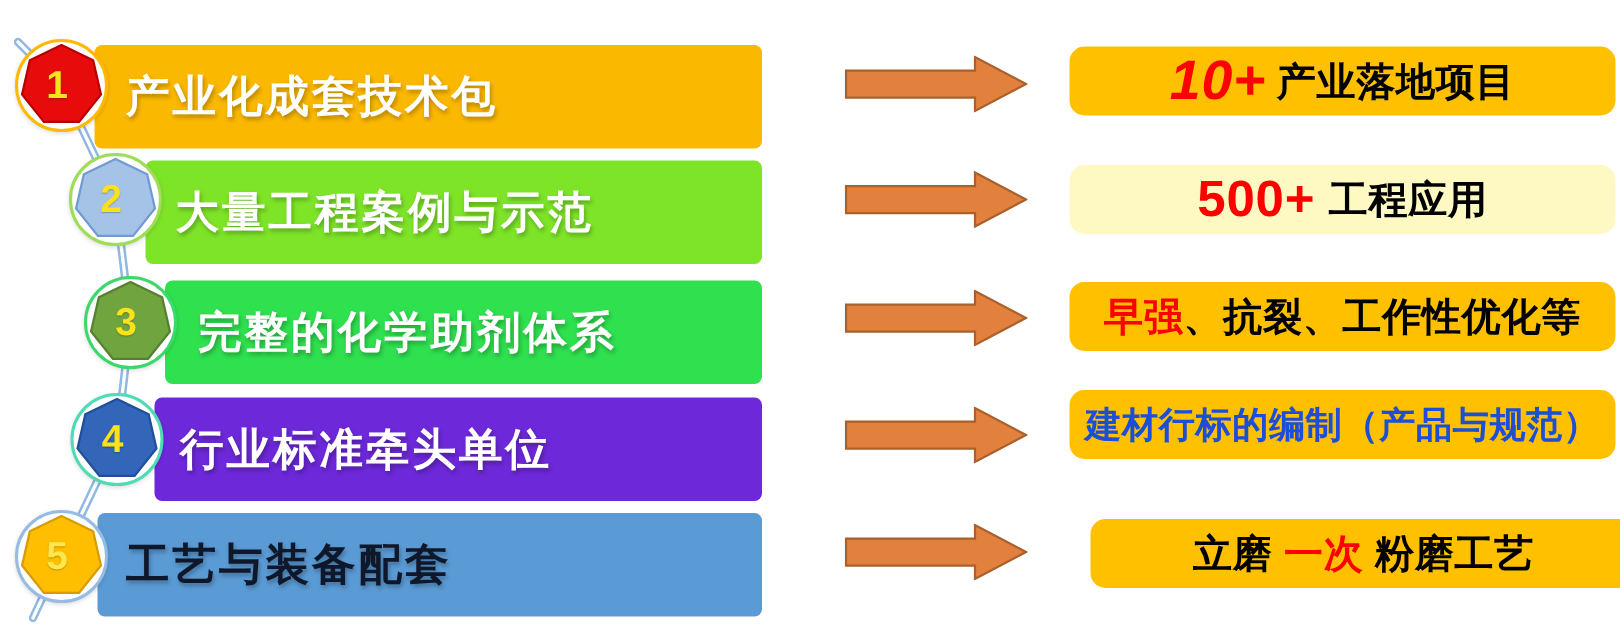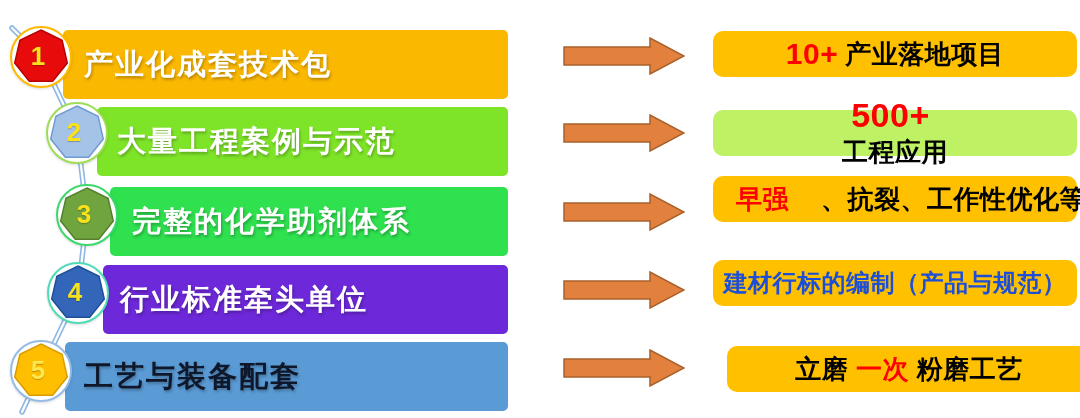--- a/index.html
+++ b/index.html
@@ -46,25 +46,25 @@
   #row3 .arrow{top:271px;}
   #row4 .arrow{top:349px;}
 
   .result{
     position:absolute;left:713px;width:364px;height:46px;border-radius:10px;
     display:flex;align-items:center;justify-content:center;
     font-size:26px;font-weight:800;color:#000;white-space:pre;letter-spacing:0.5px;
   }
   #row0 .result{top:31px;}
   #row1 .result{top:110px;}
-  #row2 .result{top:176px;gap:32px;}
+  #row2 .result{top:188px;}
   #row3 .result{top:260px;font-size:24px;}
   #row4 .result{top:346px;margin-left:14px;}
   .res-hl{font-weight:800;}
-  #row0 .res-hl{font-size:30px;padding-right:7px;}
+  #row0 .res-hl{font-size:37px;font-style:italic;padding-right:7px;}
   #row1 .res-hl{font-size:34px;padding-right:9px;}
 </style>
 </head>
 <body>
 
 <div id="stage" style="background: rgb(255, 255, 255);">
 
   <svg id="connector">
     <polyline class="conn-outer" points="12,28 41,57 77,133 87,215 78,293 41,371 22,412" fill="none" stroke="#8FB9E2" stroke-width="5.5" stroke-linejoin="round" stroke-linecap="round"></polyline>
     <polyline class="conn-inner" points="12,28 41,57 77,133 87,215 78,293 41,371 22,412" fill="none" stroke="#ffffff" stroke-width="2.2" stroke-linejoin="round" stroke-linecap="round"></polyline>
@@ -96,21 +96,21 @@
     </div>
     <div class="badge" style="border-color: rgb(158, 221, 85);">
       <svg class="hept" viewBox="0 0 56 56">
         <polygon points="28,1 49.1,11.2 54.3,34 39.7,52.3 16.3,52.3 1.7,34 6.9,11.2" fill="#A5C3E6" stroke="#6F9BD2" stroke-width="1.5"></polygon>
       </svg>
       <span class="badge-number" style="color: rgb(249, 225, 27);">2</span>
     </div>
     <svg class="arrow" viewBox="0 0 122 38">
       <polygon points="1,10 87,10 87,1 121,19 87,37 87,28 1,28" fill="#E2813D" stroke="#A9602A" stroke-width="1.5"></polygon>
     </svg>
-    <div class="result" style="background: #bef264; color: rgb(0, 0, 0); flex-direction: column;">
+    <div class="result" style="background: #fef9c3; color: rgb(0, 0, 0);">
       <span class="res-pre"></span>
       <span class="res-hl" style="color: rgb(254, 0, 0);">500+</span>
       <span class="res-post">工程应用</span>
     </div>
   </div>
 
   <div class="row" id="row2">
     <div class="bar" style="background: rgb(47, 224, 79);">
       <span class="bar-label" style="color: rgb(255, 255, 255);">完整的化学助剂体系</span>
     </div>

